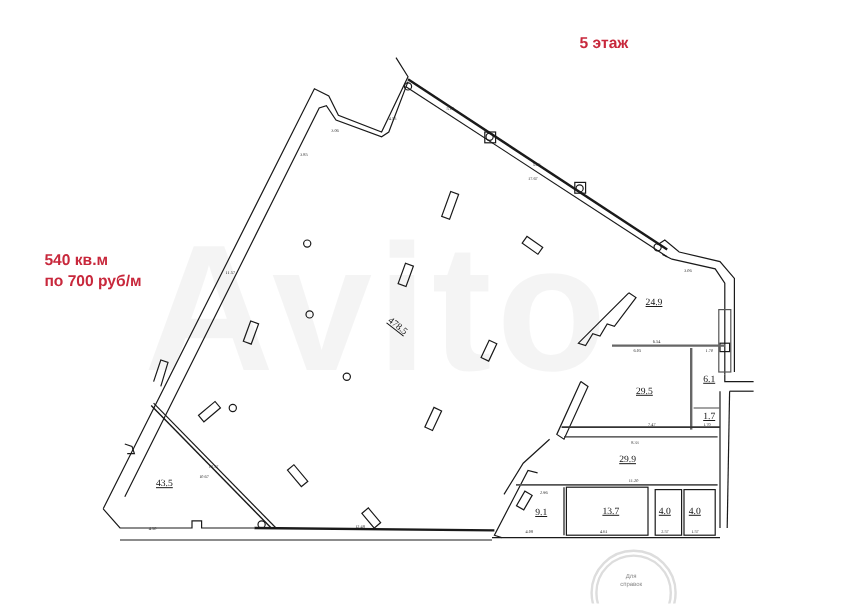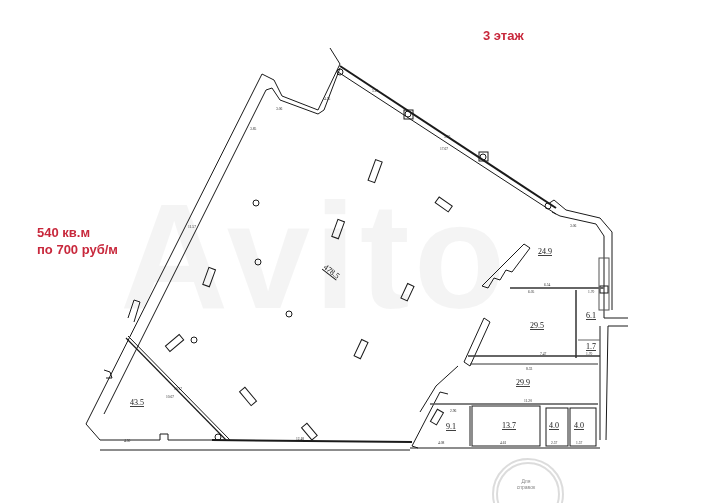--- a/index.html
+++ b/index.html
@@ -1,20 +1,20 @@
 <!DOCTYPE html>
 <html><head>
   <meta charset="utf-8">
   <style>
     html, body { margin:0; padding:0; background:#ffffff; }
     body { width:720px; height:503px; position:relative; overflow:hidden; font-family:"Liberation Sans", sans-serif; }
     .plan { position:absolute; left:0; top:0; width:720px; height:503px; }
     .red-label { position:absolute; color:#c8283c; font-family:"Liberation Sans", sans-serif; font-weight:bold; font-size:13px; line-height:17px; }
     #floor-label { left:483px; top:27px; }
-    #area-label { left:37px; top:224px; }
+    #area-label { left:37px; top:208px; }
     .room-label { font-family:"Liberation Serif", serif; font-size:8px; fill:#111; text-decoration:underline; }
     .dim { font-family:"Liberation Serif", serif; font-size:3.6px; fill:#222; }
     .wm { position:absolute; left:120px; top:170px; font-family:"Liberation Sans", sans-serif; font-weight:bold; font-size:150px; color:#000000; opacity:0.04; letter-spacing:4px; }
     .stamp { position:absolute; left:492px; top:458px; width:60px; height:60px; border-radius:50%; border:6px double #bbb; opacity:0.5; }
     .stamp-text { position:absolute; left:514px; top:478px; font-size:5px; color:#888; text-align:center; width:24px; line-height:6px; }
   </style>
 </head>
 <body>
 
 <div class="wm">Avito</div>
@@ -125,20 +125,20 @@
   <text class="dim" x="526" y="370">8.33</text>
   <text class="dim" x="524" y="402">11.20</text>
   <text class="dim" x="438" y="444">4.08</text>
   <text class="dim" x="500" y="444">4.61</text>
   <text class="dim" x="551" y="444">2.57</text>
   <text class="dim" x="576" y="444">1.57</text>
   <text class="dim" x="586" y="355">1.70</text>
   <text class="dim" x="450" y="412">2.96</text>
 </svg>
 
-<div class="red-label" id="floor-label">3 этаж</div>
+<div class="red-label" id="floor-label">5 этаж</div>
 <div class="red-label" id="area-label">
   <div>540 кв.м</div>
   <div>по 700 руб/м</div>
 </div>
 
 <div class="stamp"></div>
 <div class="stamp-text">Для справок</div>
 
 </body></html>

